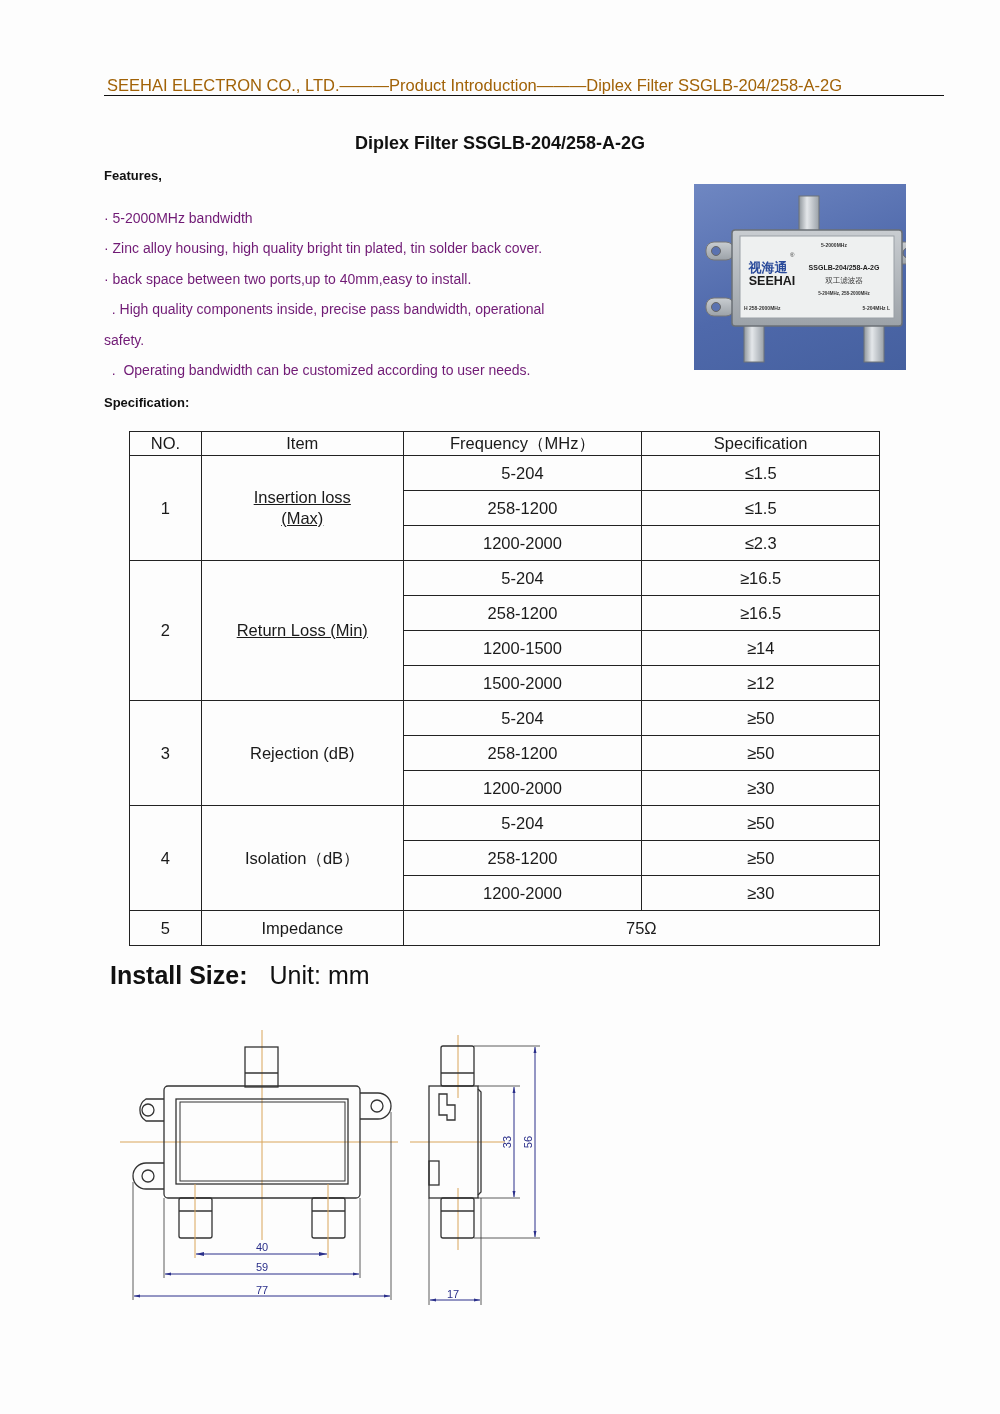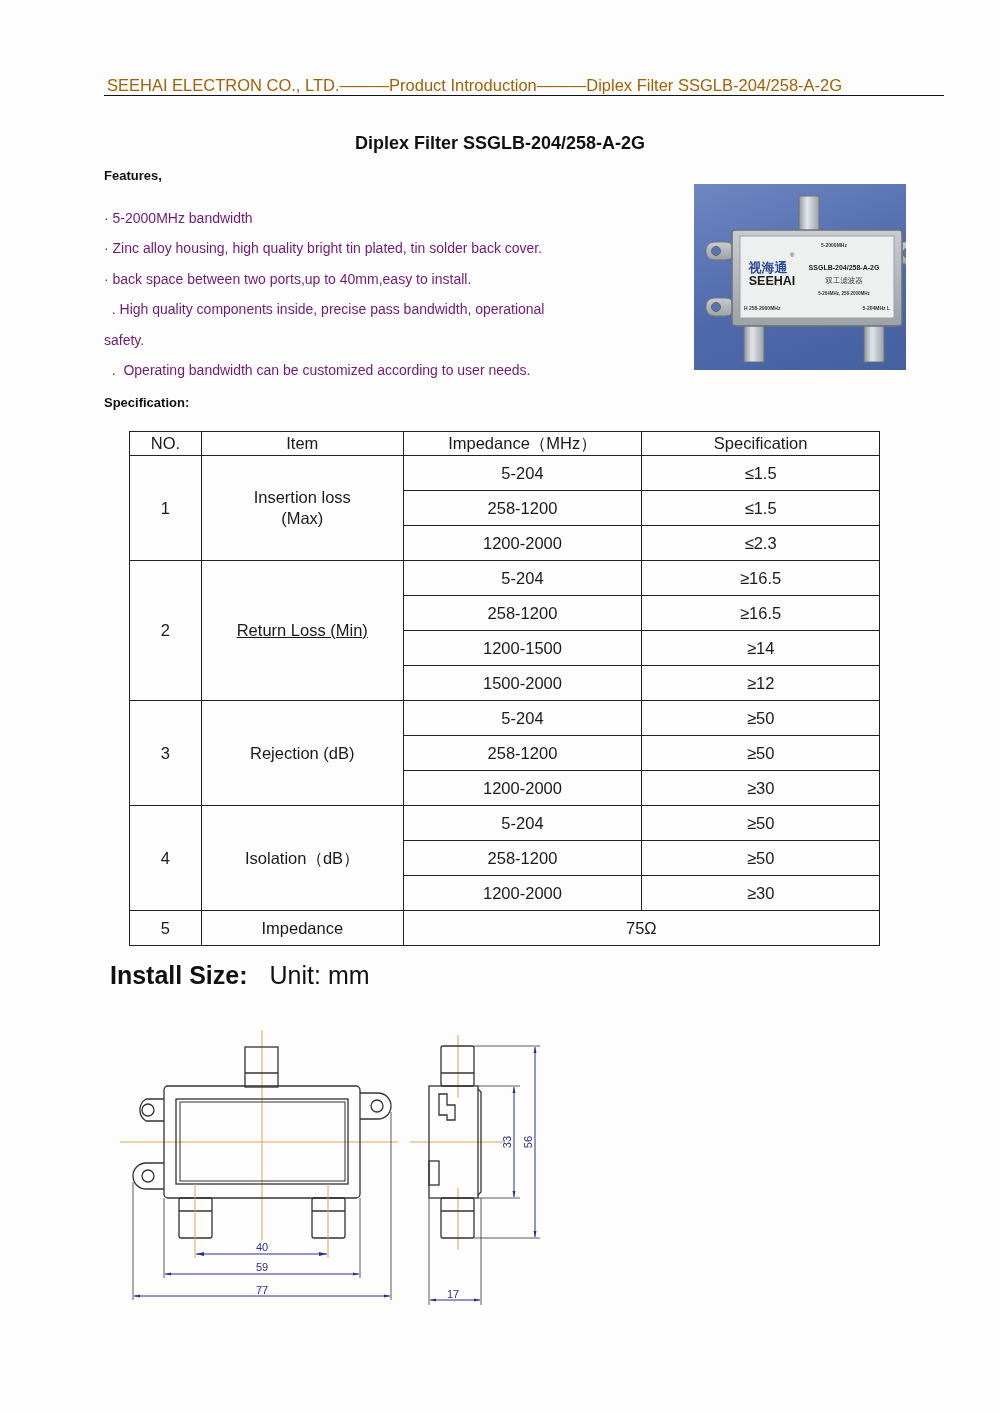--- a/index.html
+++ b/index.html
@@ -99,28 +99,28 @@
   </svg>
 </div>
 
 <div class="abs section-h" style="left:104px;top:395px;">Specification:</div>
 
 <table class="spec">
   <thead>
     <tr>
       <th class="col-no">NO.</th>
       <th class="col-item">Item</th>
-      <th class="col-freq">Impedance（MHz）</th>
+      <th class="col-freq">Frequency（MHz）</th>
       <th class="col-spec">Specification</th>
     </tr>
   </thead>
   <tbody id="spec-body">
       <tr>
         <td rowspan="3">1</td>
-        <td rowspan="3" style="white-space: pre-line; line-height: 1.25;">Insertion loss
+        <td rowspan="3" style="white-space: pre-line; line-height: 1.25; text-decoration: underline;">Insertion loss
 (Max)</td>
         <td class="sub">5-204</td>
         <td class="sub">≤1.5</td>
       </tr>
       <tr>
         <td class="sub">258-1200</td>
         <td class="sub">≤1.5</td>
       </tr>
       <tr>
         <td class="sub">1200-2000</td>

